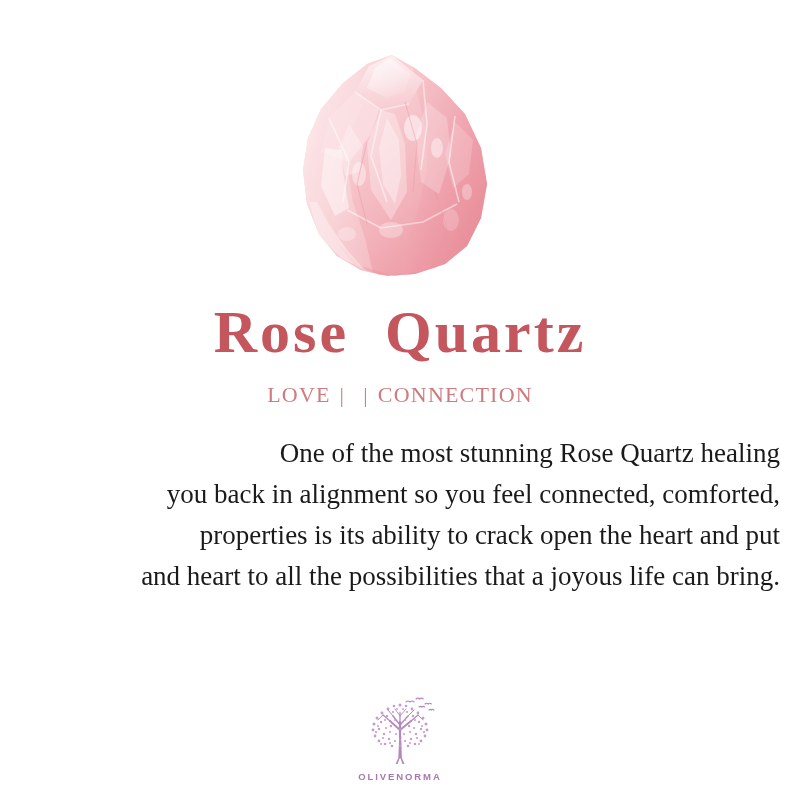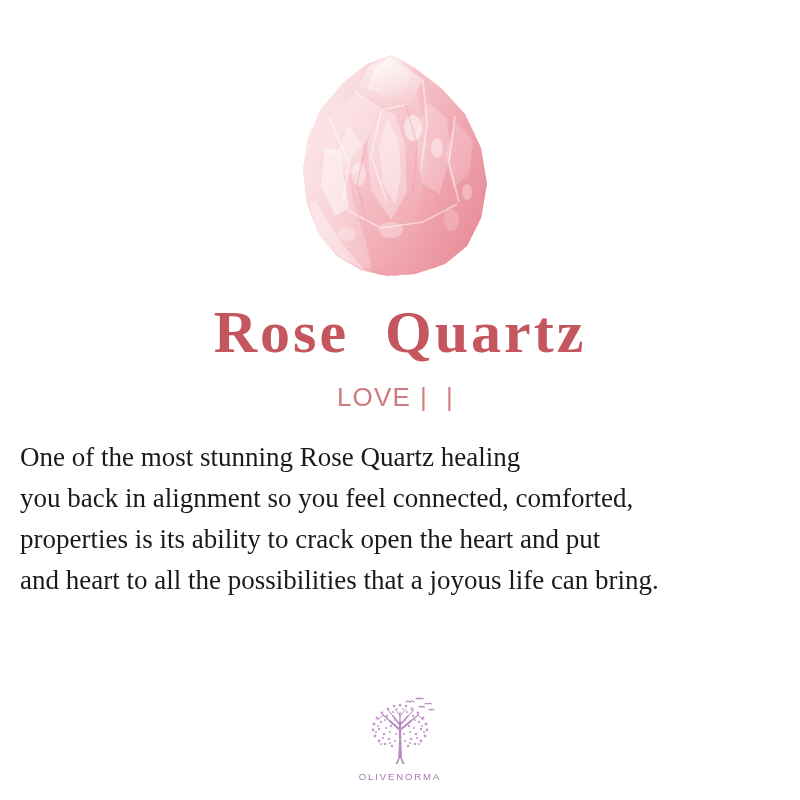--- a/index.html
+++ b/index.html
@@ -60,23 +60,23 @@
     display: flex;
     align-items: center;
     justify-content: center;
   }
 
   
   .subtitle {
     margin: 0;
     padding: 0;
     margin-top: 20px;
-    font-family: Liberation Sans, sans-serif;
+    font-family: Liberation Serif, serif;
     font-weight: 300;
-    font-size: 26px;
+    font-size: 22px;
     line-height: 1;
     letter-spacing: 1.2px;
     color: #ce7a7e;
     text-align: center;
     display: flex;
     align-items: baseline;
     justify-content: center;
   }
   .subtitle .sep {
     color: #cf7f84;
@@ -87,21 +87,21 @@
   
   .body-copy {
     margin: 0;
     padding: 0;
     margin-top: 27px;
     width: 760px;
     font-family: "Liberation Serif", "DejaVu Serif", serif;
     font-size: 27px;
     line-height: 41px;
     color: #1a1a1a;
-    text-align: left;
+    text-align: right;
   }
   .body-copy .ln {
     display: block;
     white-space: nowrap;
   }
 
   
   .logo {
     position: absolute;
     left: 0;
@@ -113,21 +113,21 @@
   }
   .logo-mark {
     display: block;
     width: 86px;
     height: 72px;
   }
   .logo-word {
     margin-top: 3px;
     font-family: "Liberation Sans", sans-serif;
     font-size: 9.5px;
-    font-weight: 400;
+    font-weight: 700;
     letter-spacing: 1.9px;
     color: #a779b0;
     text-align: right;
   }
 </style>
 </head>
 <body>
 
 <div class="card">
 
@@ -219,20 +219,21 @@
       </svg>
     </div>
   </div>
 
   <h1 class="title">Rose  Quartz</h1>
 
   <div class="subtitle">
     <span>LOVE</span>
     <span class="sep">|</span>
     <span class="sep">|</span>
+    <span>CONNECTION</span>
   </div>
 
   <p class="body-copy">
     <span class="ln">One of the most stunning Rose Quartz healing</span>
     <span class="ln">you back in alignment so you feel connected, comforted,</span>
     <span class="ln">properties is its ability to crack open the heart and put</span>
     <span class="ln">and heart to all the possibilities that a joyous life can bring.</span>
   </p>
 
   <div class="logo">

